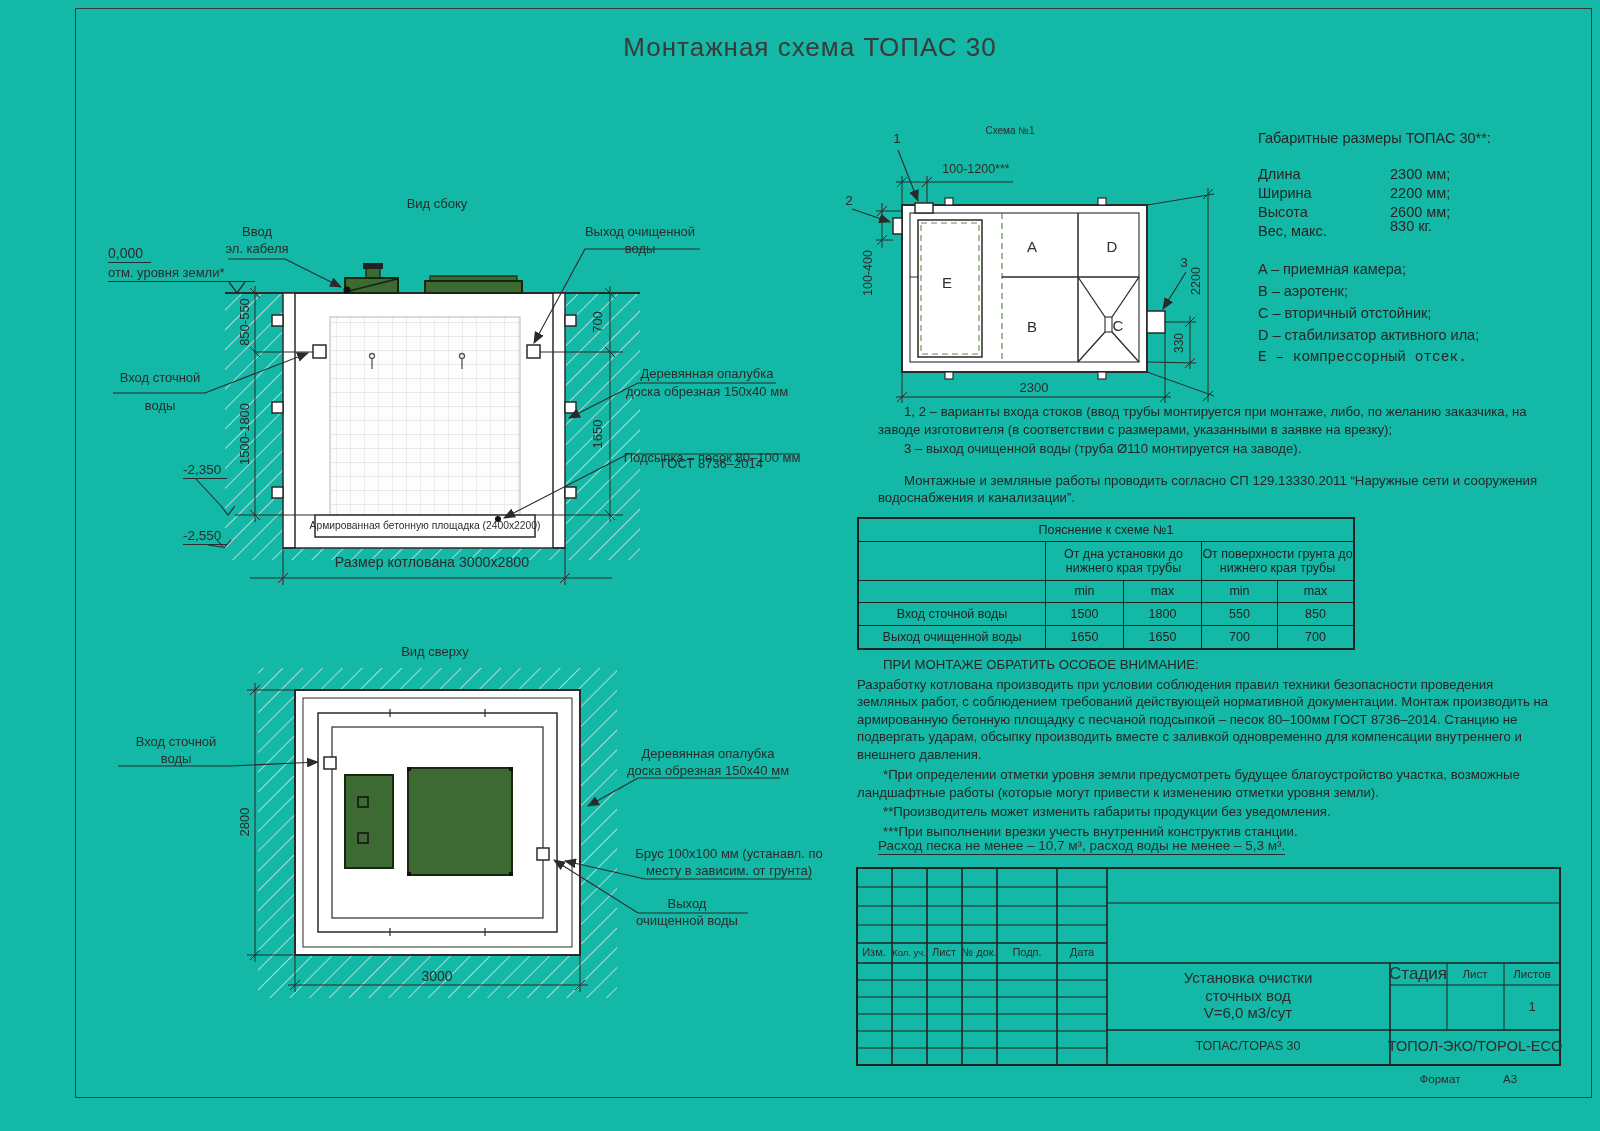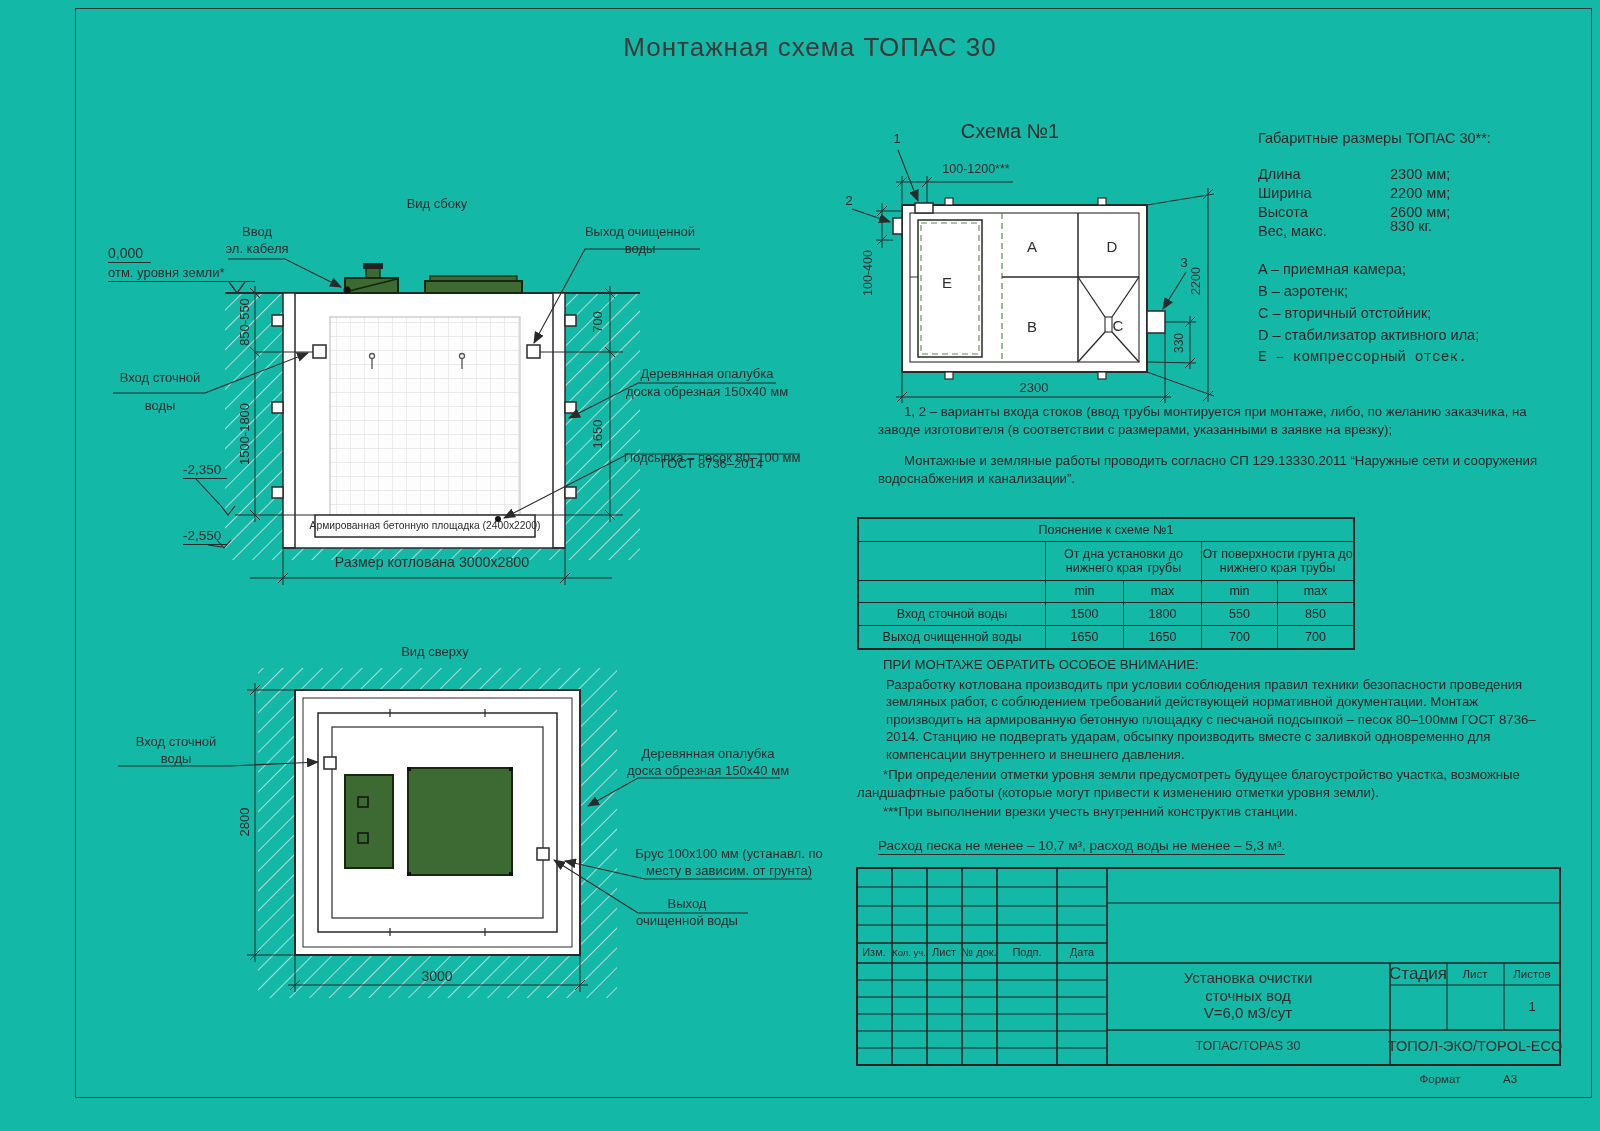--- a/index.html
+++ b/index.html
@@ -10,21 +10,21 @@
   .lbl{position:absolute;font-size:13px;line-height:1.05;color:#2c2c2c;white-space:nowrap;
        transform:translate(-50%,-50%);}
   .la{transform:none;}
   .rot{transform:translate(-50%,-50%) rotate(-90deg);}
   .ul{border-bottom:1.2px solid #2c2c2c;padding-bottom:1px;}
   .page-title{position:absolute;left:810px;top:32px;transform:translateX(-50%);
        font-size:26px;letter-spacing:1px;color:#3a3a3a;white-space:nowrap;}
   .vtitle{font-size:13px;}
   .para{position:absolute;font-size:13.2px;line-height:1.33;color:#262626;}
   .para p{margin:0 0 2px 0;text-indent:26px;}
-  .para p.noind{text-indent:0;margin-left:29px;}
+  .para p.noind{text-indent:0;}
   .spec{position:absolute;font-size:14.5px;color:#262626;white-space:nowrap;}
   table.expl{position:absolute;left:857px;top:517px;border-collapse:collapse;}
   table.expl td{border:1.2px solid #222;text-align:center;vertical-align:middle;
        font-size:12.5px;color:#222;padding:0;line-height:1.15;}
   table.expl{border:2px solid #222;}
   .small{font-size:11px;}
 </style>
 </head>
 <body>
 
@@ -288,21 +288,21 @@
   <div class="lbl" style="left:176px;top:759px;">воды</div>
   <div class="lbl rot" style="left:245px;top:822px;">2800</div>
   <div class="lbl" style="left:708px;top:754px;">Деревянная опалубка</div>
   <div class="lbl" style="left:708px;top:771px;">доска обрезная 150x40 мм</div>
   <div class="lbl" style="left:729px;top:854px;">Брус 100x100 мм (устанавл. по</div>
   <div class="lbl" style="left:729px;top:871px;">месту в зависим. от грунта)</div>
   <div class="lbl" style="left:687px;top:904px;">Выход</div>
   <div class="lbl" style="left:687px;top:921px;">очищенной воды</div>
   <div class="lbl" style="left:437px;top:976px;font-size:14px;">3000</div>
 
-  <div class="lbl" style="left:1010px;top:131px;font-size:20px;">Схема №1</div>
+  <div class="lbl" style="left:1010px;top:131px;font-size:10px;">Схема №1</div>
   <div class="lbl" style="left:897px;top:139px;font-size:13.5px;">1</div>
   <div class="lbl" style="left:849px;top:201px;font-size:13.5px;">2</div>
   <div class="lbl" style="left:1184px;top:263px;font-size:13.5px;">3</div>
   <div class="lbl" style="left:976px;top:170px;font-size:12.5px;">100-1200***</div>
   <div class="lbl rot" style="left:869px;top:273px;font-size:12.5px;">100-400</div>
   <div class="lbl rot" style="left:1197px;top:281px;font-size:12.5px;">2200</div>
   <div class="lbl rot" style="left:1179px;top:343px;font-size:12px;">330</div>
   <div class="lbl" style="left:1034px;top:388px;font-size:13px;">2300</div>
   <div class="lbl" style="left:1032px;top:247px;font-size:15px;">A</div>
   <div class="lbl" style="left:1112px;top:247px;font-size:15px;">D</div>
@@ -320,20 +320,21 @@
   <div class="spec" style="left:1258px;top:223px;">Вес, макс.</div>
   <div class="spec" style="left:1390px;top:218px;">830 кг.</div>
   <div class="spec" style="left:1258px;top:261px;">A – приемная камера;</div>
   <div class="spec" style="left:1258px;top:283px;">B – аэротенк;</div>
   <div class="spec" style="left:1258px;top:305px;">C – вторичный отстойник;</div>
   <div class="spec" style="left:1258px;top:327px;">D – стабилизатор активного ила;</div>
   <div class="spec" style="left:1258px;top:349px;font-family:Liberation Mono, monospace;">E – компрессорный отсек.</div>
 
   <div class="para" style="left:878px;top:403px;width:676px;">
     <p>1, 2 – варианты входа  стоков (ввод трубы монтируется при монтаже, либо, по желанию заказчика, на заводе изготовителя (в соответствии с размерами, указанными в заявке на врезку);</p>
+    <p>3 – выход очищенной воды (труба Ø110 монтируется на заводе).</p>
     <p style="margin-top:14px;">Монтажные и земляные работы проводить согласно СП 129.13330.2011 “Наружные сети и сооружения водоснабжения и канализации”.</p>
   </div>
 
   <table class="expl">
     <tbody>
         <tr>
           <td colspan="5" style="height:22px;">Пояснение к схеме №1</td>
         </tr>
     <tr>
       <td style="width:186px;height:38px;"></td>
@@ -361,20 +362,21 @@
       <td>700</td>
       <td>700</td>
     </tr>
   </tbody>
     </table>
 
   <div class="para" style="left:857px;top:656px;width:697px;">
     <p>ПРИ МОНТАЖЕ ОБРАТИТЬ ОСОБОЕ ВНИМАНИЕ:</p>
     <p class="noind">Разработку котлована производить при условии соблюдения правил техники безопасности проведения земляных работ, с соблюдением требований действующей нормативной документации.  Монтаж производить на армированную бетонную площадку с песчаной подсыпкой – песок 80–100мм ГОСТ 8736–2014. Станцию не подвергать ударам, обсыпку производить вместе с заливкой одновременно для компенсации внутреннего и внешнего давления.</p>
     <p style="margin-top:3px;">*При определении отметки уровня земли предусмотреть будущее благоустройство участка, возможные ландшафтные работы (которые могут привести к изменению отметки уровня земли).</p>
+    <p>**Производитель может изменить габариты продукции без уведомления.</p>
     <p>***При выполнении врезки учесть внутренний конструктив станции.</p>
   </div>
   <div class="lbl la ul" style="left:878px;top:839px;font-size:13.5px;">Расход песка не менее – 10,7 м³, расход воды не менее – 5,3 м³.</div>
 
   <div class="lbl small" style="left:874px;top:953px;">Изм.</div>
   <div class="lbl small" style="left:909px;top:953px;font-size:9.5px;">Кол. уч.</div>
   <div class="lbl small" style="left:944px;top:953px;">Лист</div>
   <div class="lbl small" style="left:979px;top:953px;">№ док.</div>
   <div class="lbl small" style="left:1027px;top:953px;">Подп.</div>
   <div class="lbl small" style="left:1082px;top:953px;">Дата</div>

